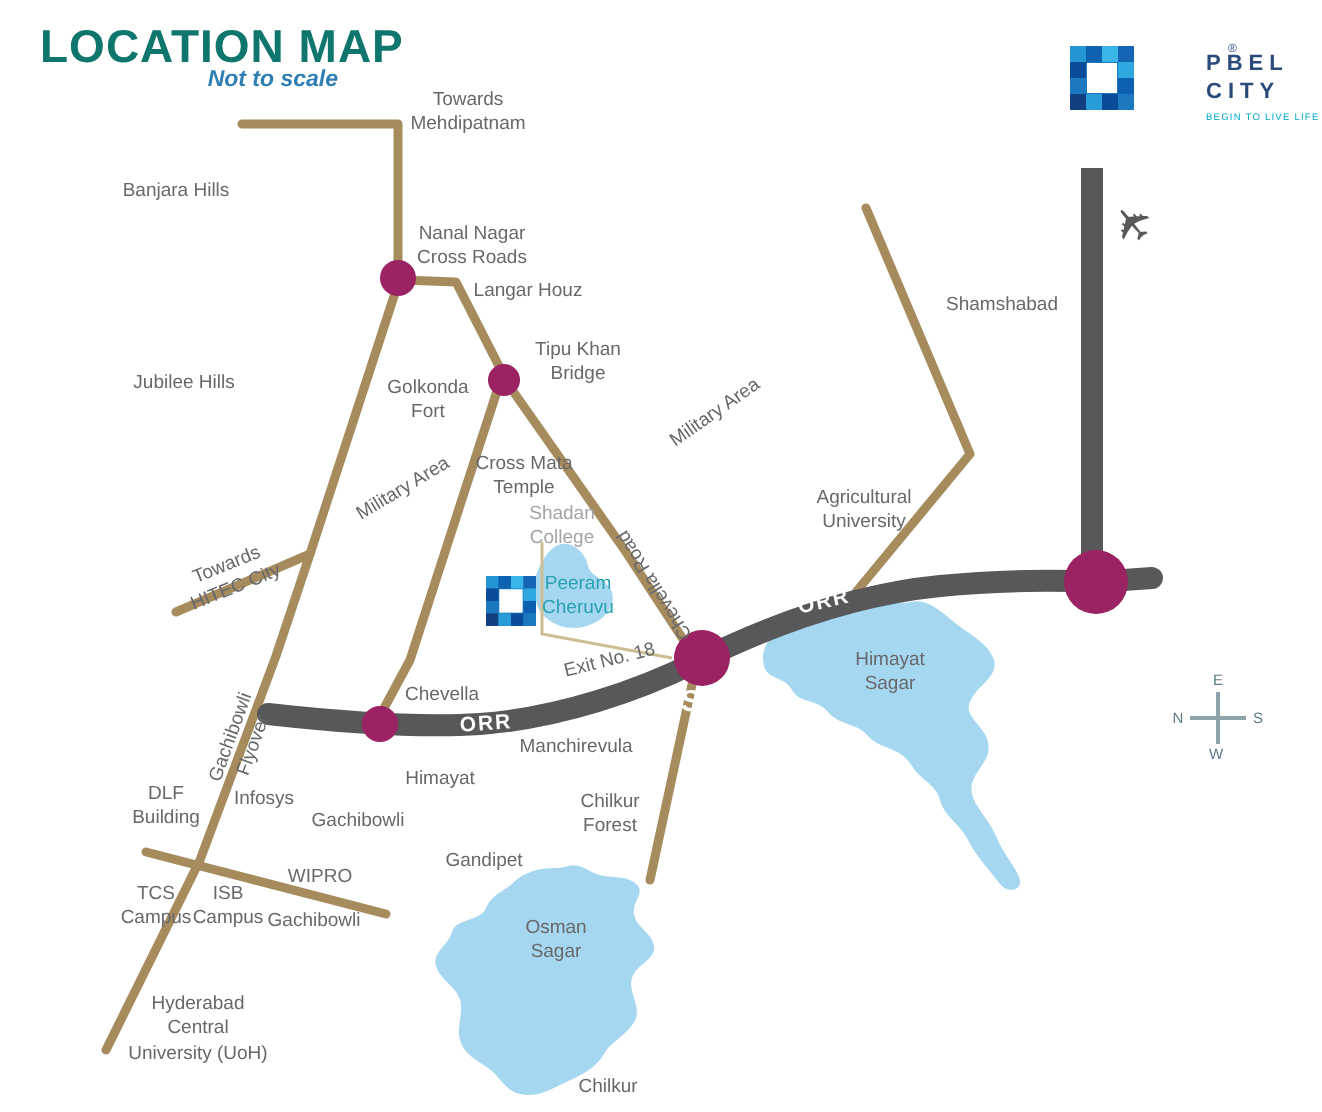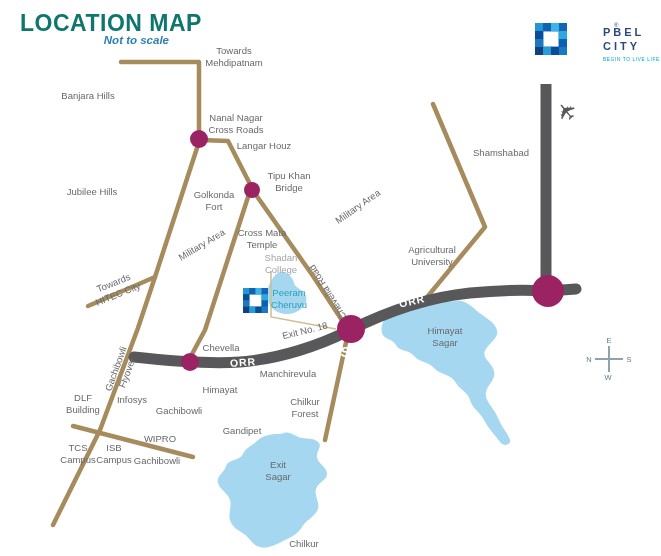--- a/index.html
+++ b/index.html
@@ -170,22 +170,25 @@
   <div class="lbl" style="left:83px;top:404px">DLF
 Building</div>
   <div class="lbl" style="left:132px;top:400px">Infosys</div>
   <div class="lbl" style="left:160px;top:439px">WIPRO</div>
   <div class="lbl" style="left:78px;top:454px">TCS
 Campus</div>
   <div class="lbl" style="left:114px;top:454px">ISB
 Campus</div>
   <div class="lbl" style="left:157px;top:461px">Gachibowli</div>
   <div class="lbl" style="left:242px;top:431px">Gandipet</div>
-  <div class="lbl" style="left:278px;top:471px">Exit
+  <div class="lbl" style="left:278px;top:471px">Osman
 Sagar</div>
+  <div class="lbl" style="left:99px;top:515px">Hyderabad
+Central
+University (UoH)</div>
   <div class="lbl" style="left:304px;top:544px">Chilkur</div>
   <div class="lbl" style="left:116px;top:289px;transform:translate(-50%,-50%) rotate(-22deg)">Towards
 HITEC City</div>
 
   <div class="orr-lbl" style="left:243px;top:362px;transform:translate(-50%,-50%) rotate(-4deg)">ORR</div>
   <div class="orr-lbl" style="left:412px;top:301px;transform:translate(-50%,-50%) rotate(-13deg)">ORR</div>
   <div class="tspa-lbl">TSPA</div>
 
   <div class="plane">✈</div>
 

